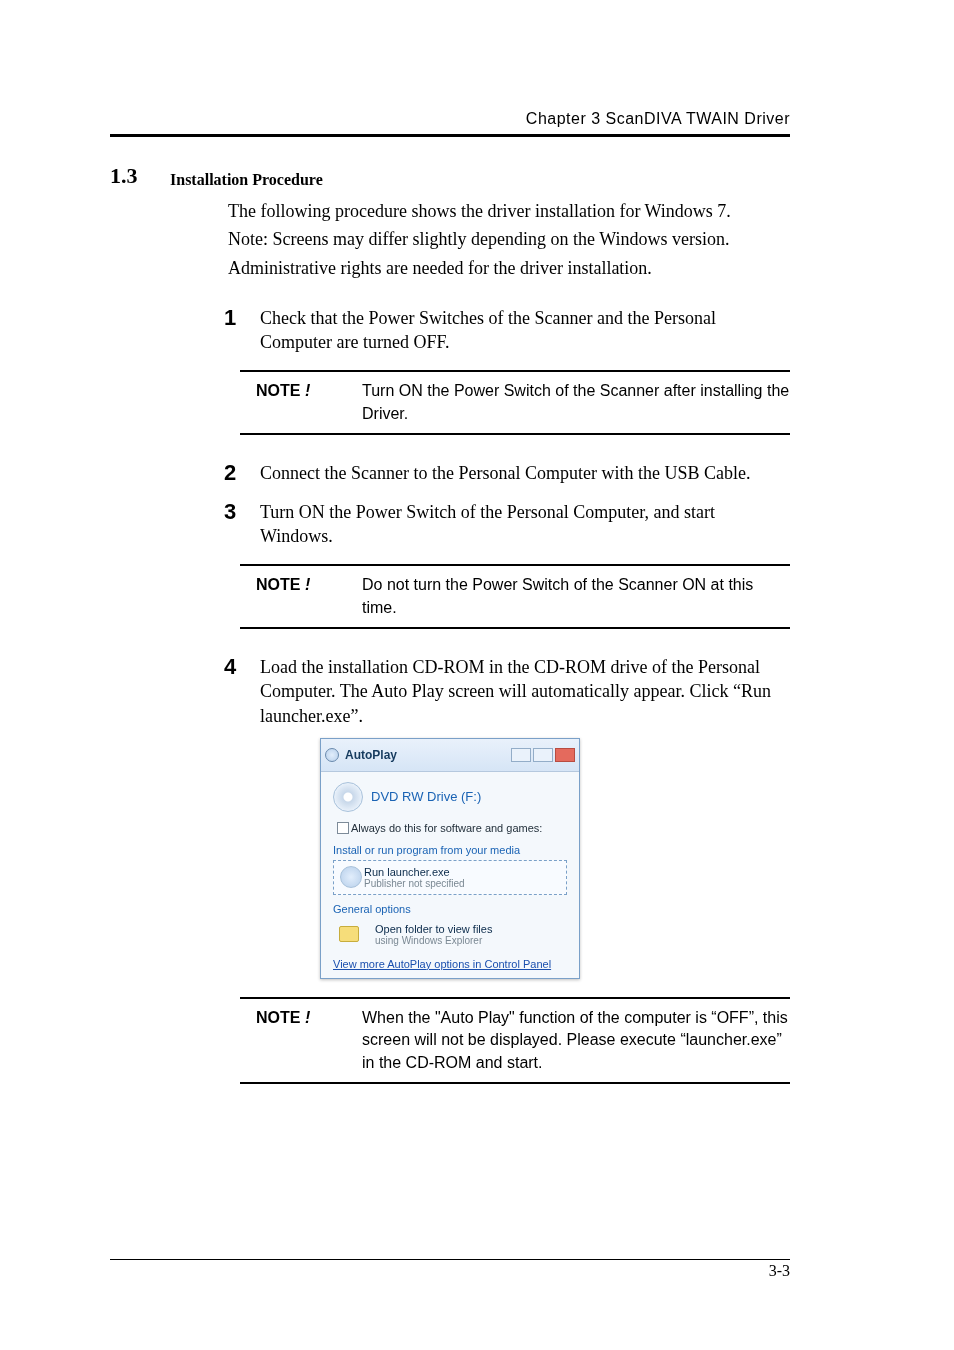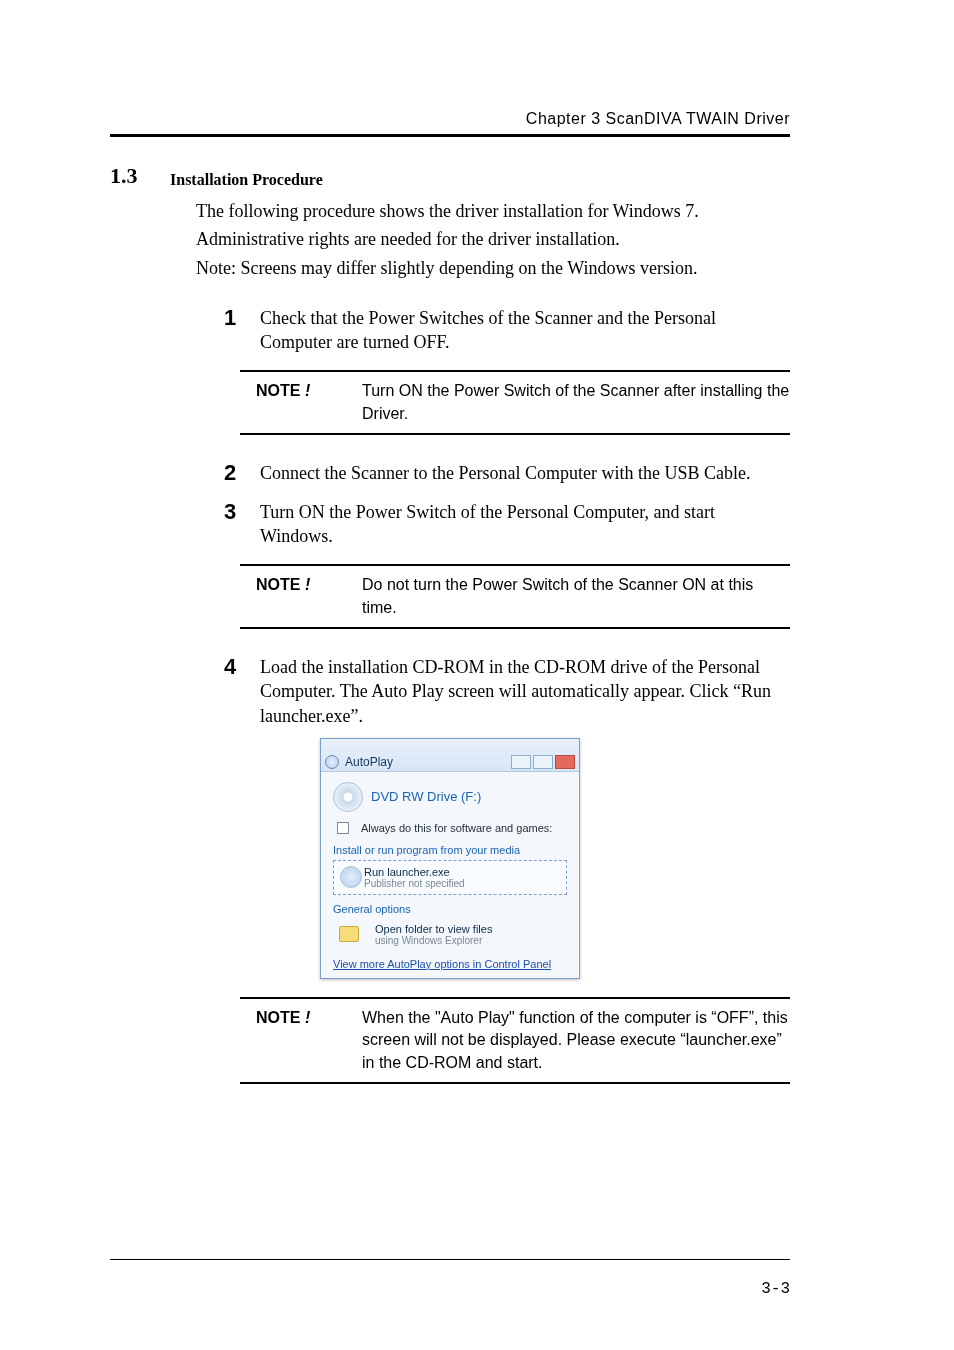--- a/index.html
+++ b/index.html
@@ -3,77 +3,77 @@
 <meta charset="utf-8">
 <style>
   * { box-sizing: border-box; margin: 0; padding: 0; }
   html, body { width: 954px; height: 1350px; background: #fff; font-family: "Times New Roman", Times, serif; color: #000; }
   .page { width: 900px; height: 1350px; position: relative; padding: 110px 110px 70px 110px; }
   .hdr { text-align: right; font-size: 16px; font-family: Arial, Helvetica, sans-serif; letter-spacing: .5px; }
   .hdr-rule { border: none; border-top: 3px solid #000; margin-top: 6px; }
   .section-row { display: flex; align-items: flex-end; margin-top: 26px; }
   .secnum { font-size: 22px; font-weight: 700; width: 60px; }
   .sectitle { font-size: 16px; font-weight: 700; }
-  .body { margin-left: 86px; margin-top: 10px; font-size: 18px; line-height: 1.35; }
+  .body { margin-left: 118px; margin-top: 10px; font-size: 18px; line-height: 1.35; }
   .p { margin-bottom: 4px; }
   .step { display: flex; margin-top: 26px; margin-left: 114px; }
   .stepnum { font-family: Arial, Helvetica, sans-serif; font-weight: 700; font-size: 22px; width: 36px; flex: 0 0 36px; text-align: left; line-height: 1.05; }
   .steptext { font-size: 18px; line-height: 1.35; flex: 1; }
   .notebox { margin-left: 130px; margin-top: 16px; }
   .notebox hr { border: none; border-top: 2px solid #000; }
   .noteline { display: flex; padding: 8px 0 8px 16px; font-family: Arial, Helvetica, sans-serif; font-size: 16px; line-height: 1.4; gap: 36px; }
   .notelabel { font-weight: 700; flex: 0 0 70px; }
   .notelabel i { font-style: italic; font-weight: 700; }
   .notetext { flex: 1; }
   .img-wrap { display: flex; justify-content: center; margin-top: 10px; }
   
   .autoplay { width: 260px; border: 1px solid #7aa0c8; background: #f4f8fc; font-family: "Segoe UI", Tahoma, Arial, sans-serif; font-size: 11px; color: #0a2a4a; box-shadow: 0 1px 3px rgba(0,0,0,.25); }
-  .ap-titlebar { height: 22px; background: linear-gradient(#e9f1fb,#d6e5f6); display: flex; padding: 16px 4px; border-bottom: 1px solid #b5c8de; }
+  .ap-titlebar { height: 22px; background: linear-gradient(#e9f1fb,#d6e5f6); display: flex; align-items: center; padding: 16px 4px; border-bottom: 1px solid #b5c8de; font-weight: bold; }
   .ap-titlebar .ico { width: 14px; height: 14px; border: 1px solid #6a8aad; border-radius: 50%; background: radial-gradient(#e2eefc,#b7cfea); margin-right: 6px; }
   .ap-title { flex: 1; color: #153a5e; font-size: 12px; }
   .ap-btns { display: flex; gap: 2px; }
   .ap-btn { width: 20px; height: 14px; border: 1px solid #93adc8; background: #eaf2fb; }
   .ap-btn.max { background: #eaf2fb; }
   .ap-btn.close { background: #e46a5d; border-color: #b84c41; }
   .ap-body { padding: 10px 12px 8px 12px; }
   .ap-drive { display: flex; align-items: center; gap: 8px; margin-bottom: 10px; }
   .ap-drive .disc { width: 30px; height: 30px; border-radius: 50%; background: radial-gradient(circle at 50% 50%, #fff 0 4px, #c8d8ea 5px, #e9f1fa 14px, #cfe0f1 15px); border: 1px solid #a9c2db; }
   .ap-drive-label { color: #1a63b4; font-size: 13px; }
-  .ap-check-row { display: flex; align-items: center; gap: 12px; margin: 2px 0 10px 4px; color: #23303b; }
+  .ap-check-row { display: flex; align-items: center; gap: 2px; margin: 2px 0 10px 4px; color: #23303b; }
   .ap-check { width: 12px; height: 12px; border: 1px solid #7d8b99; background: #fff; }
   .ap-section-label { color: #1a63b4; font-size: 11px; margin: 2px 0 4px 0; }
   .ap-item { border: 1px dashed #7aa0c8; padding: 5px 6px; margin: 2px 0 8px 0; display: flex; align-items: center; gap: 2px; background: #f8fbff; }
   .ap-item .iico { width: 22px; height: 22px; border-radius: 50%; background: radial-gradient(#e2eefc,#b7cfea); border: 1px solid #a9c2db; flex: 0 0 22px; }
   .ap-item .lbls .l1 { font-size: 11px; color: #0a2a4a; }
   .ap-item .lbls .l2 { font-size: 10px; color: #7a8893; }
   .ap-item2 { padding: 4px 6px 6px 6px; display: flex; align-items: center; gap: 16px; }
   .ap-item2 .fico { width: 20px; height: 16px; background: #f6dd7a; border: 1px solid #c7ad3d; border-radius: 2px; flex: 0 0 20px; }
   .ap-item2 .lbls .l1 { font-size: 11px; color: #0a2a4a; }
   .ap-item2 .lbls .l2 { font-size: 10px; color: #7a8893; }
   .ap-link { color: #1a4fae; text-decoration: underline; font-size: 11px; margin-top: 6px; display: inline-block; }
-  .footer { position: absolute; right: 110px; bottom: 52px; font-family: Liberation Mono, monospace; font-size: 16px; }
+  .footer { position: absolute; right: 110px; bottom: 70px; font-family: Liberation Serif, serif; font-size: 16px; }
   .footer-rule { position: absolute; left: 110px; right: 110px; bottom: 90px; border-top: 1px solid #000; }
 </style>
 </head>
 <body>
 
 <div class="page">
 
   <div class="hdr">Chapter 3 ScanDIVA TWAIN Driver</div>
   <hr class="hdr-rule">
 
   <div class="section-row">
     <div class="secnum">1.3</div>
     <div class="sectitle">Installation Procedure</div>
   </div>
 
   <div class="body">
     <div class="p">The following procedure shows the driver installation for Windows 7.</div>
+    <div class="p">Note: Screens may differ slightly depending on the Windows version.</div>
     <div class="p">Administrative rights are needed for the driver installation.</div>
-    <div class="p">Note: Screens may differ slightly depending on the Windows version.</div>
   </div>
 
   <div class="step">
     <div class="stepnum">1</div>
     <div class="steptext">Check that the Power Switches of the Scanner and the Personal Computer are turned OFF.</div>
   </div>
 
   <div class="notebox">
     <hr>
     <div class="noteline">

